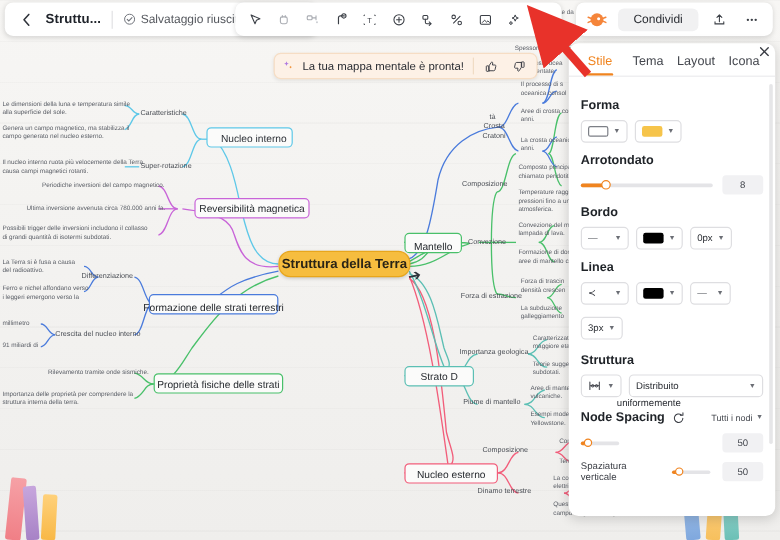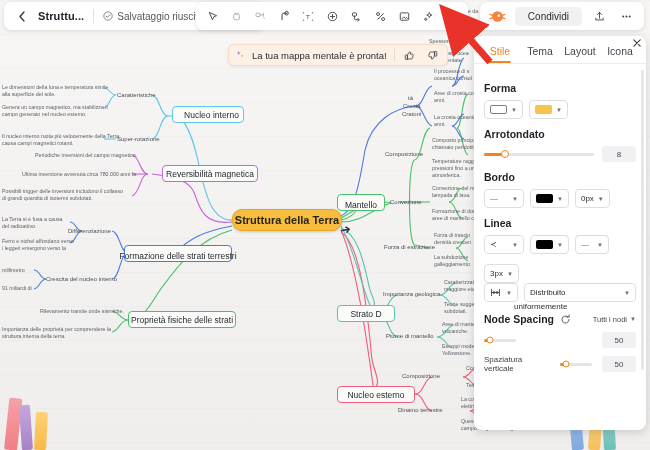--- a/index.html
+++ b/index.html
@@ -543,20 +543,21 @@
       <div class="ctrl" style="width:34px; justify-content:space-between;">
         <span style="color:#6b6e75;">—</span>
         <span class="caret">▼</span>
       </div>
       <div class="ctrl" style="margin-top:4px;">
         <span>3px</span>
         <span class="caret">▼</span>
       </div>
     </div>
 
+    <div class="sec-title" style="margin-top:11px;">Struttura</div>
     <div class="row" style="flex-wrap:nowrap;">
       <div class="ctrl" style="width:34px; justify-content:space-between;">
         <svg width="11" height="9" viewBox="0 0 14 11" fill="none">
           <path d="M2 1.5v8M12 1.5v8M2 5.5h10" stroke="#3a3d44" stroke-width="1.1" stroke-linecap="round"></path>
           <circle cx="5" cy="5.5" r="1.3" stroke="#3a3d44" stroke-width="1"></circle>
           <circle cx="9" cy="5.5" r="1.3" stroke="#3a3d44" stroke-width="1"></circle>
         </svg>
         <span class="caret">▼</span>
       </div>
       <div class="sel-wrap2">

